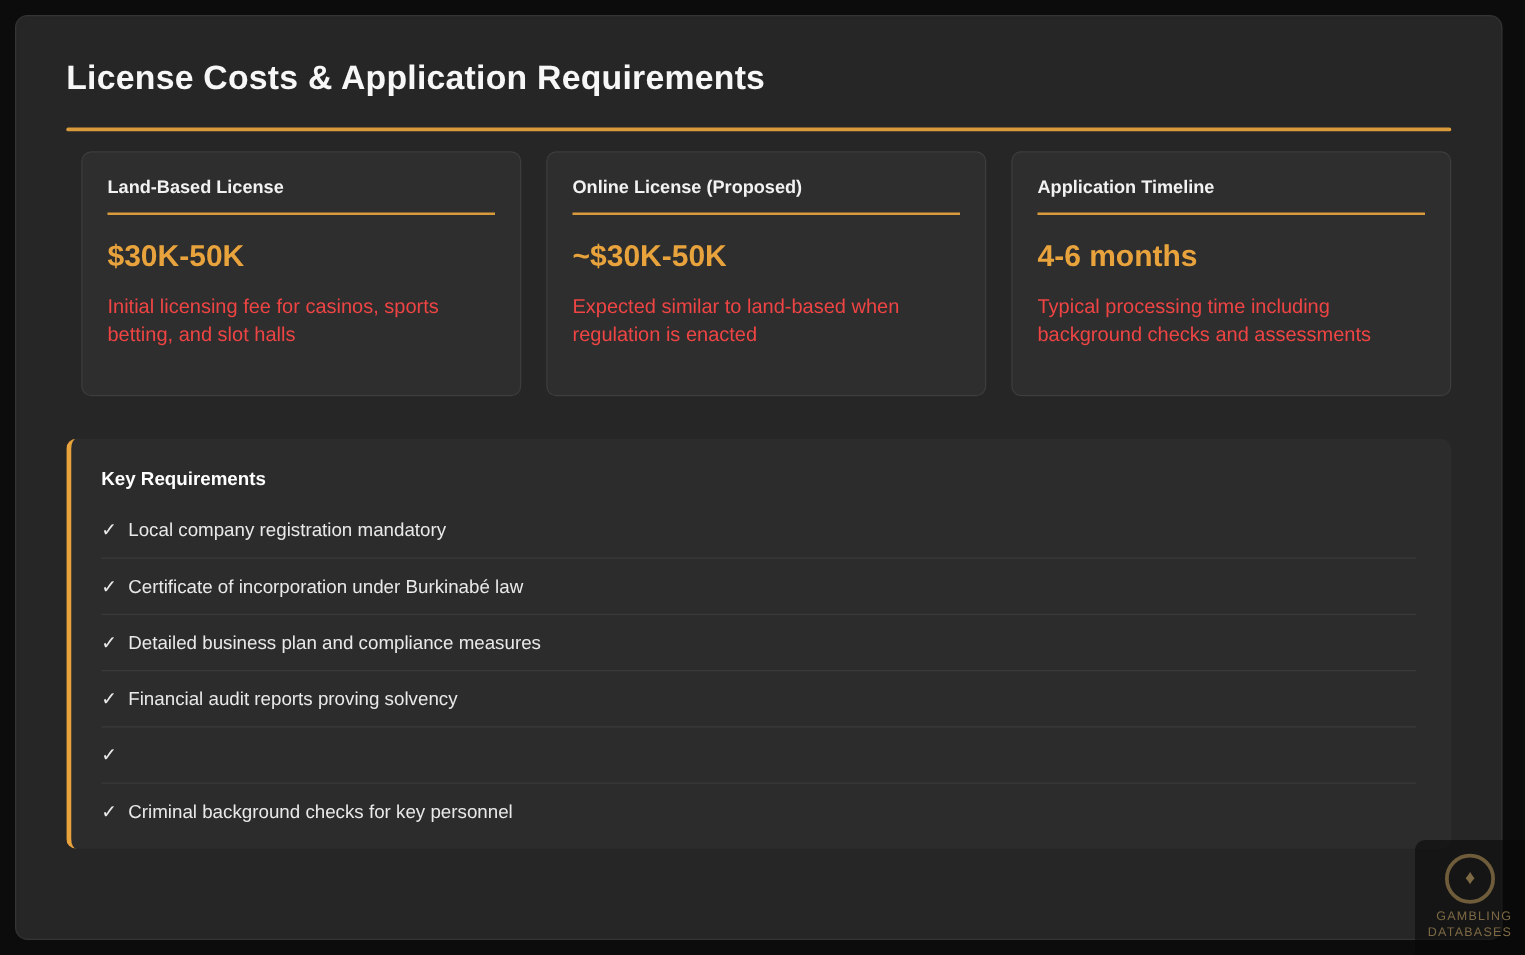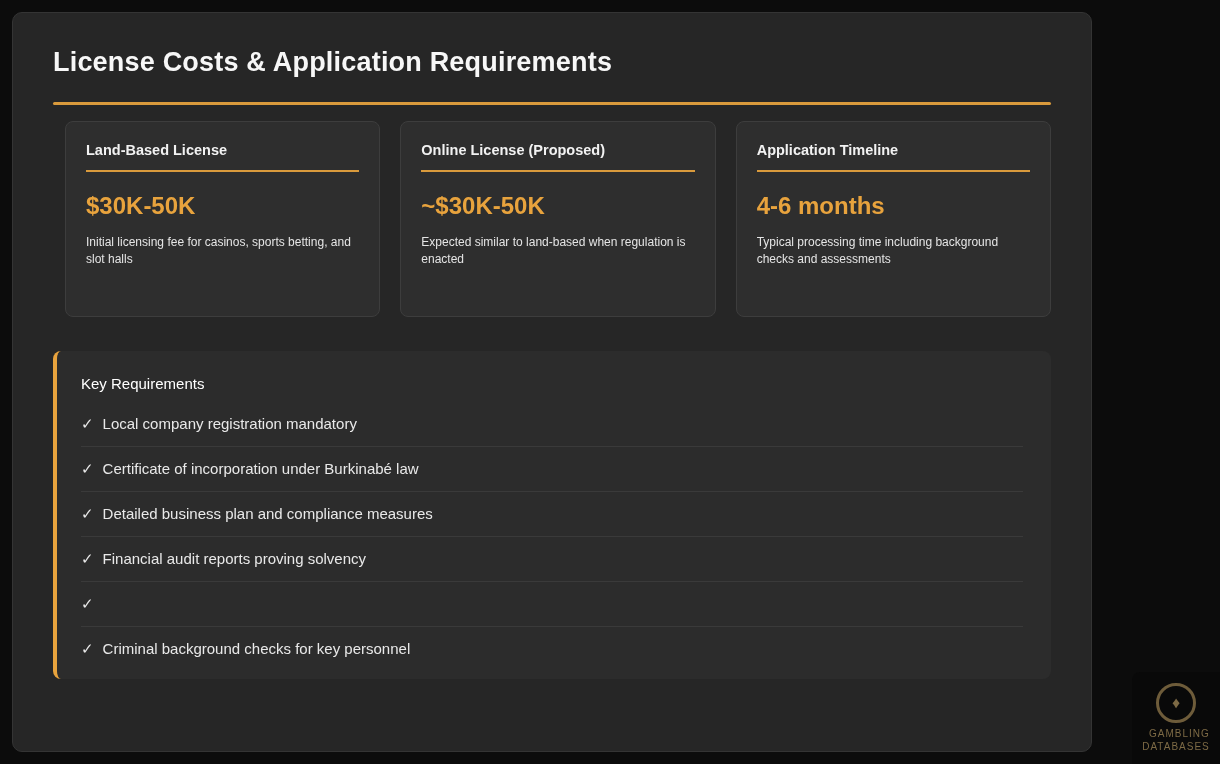--- a/index.html
+++ b/index.html
@@ -13,21 +13,21 @@
   }
   .frame {
     position: relative;
     width: 1220px;
     height: 764px;
   }
   .panel {
     position: absolute;
     left: 12px;
     top: 12px;
-    width: 1080px;
+    width: 1190px;
     height: 740px;
     background: #262626;
     border: 1px solid #343434;
     border-radius: 10px;
     box-sizing: border-box;
     padding: 34px 40px 24px 40px;
   }
   .page-title {
     font-size: 27px;
     font-weight: bold;
@@ -69,33 +69,33 @@
     border-bottom: 2px solid #d99a3c;
     margin-bottom: 20px;
   }
   .card-value {
     font-size: 24px;
     font-weight: bold;
     color: #e8a33d;
     margin-bottom: 14px;
   }
   .card-desc {
-    font-size: 12px;
-    color: #e5e5e5;
+    font-size: 16px;
+    color: #ef4444;
     line-height: 1.45;
   }
   .requirements {
     background: #2c2c2c;
     border-left: 4px solid #e8a33d;
     border-radius: 8px;
     padding: 24px 28px 8px 24px;
   }
   .req-title {
     font-size: 15px;
-    font-weight: normal;
+    font-weight: bold;
     color: #ffffff;
     margin-bottom: 10px;
   }
   .req-item {
     display: flex;
     align-items: baseline;
     gap: 9px;
     font-size: 15px;
     color: #e9e9e9;
     padding: 13px 0;

